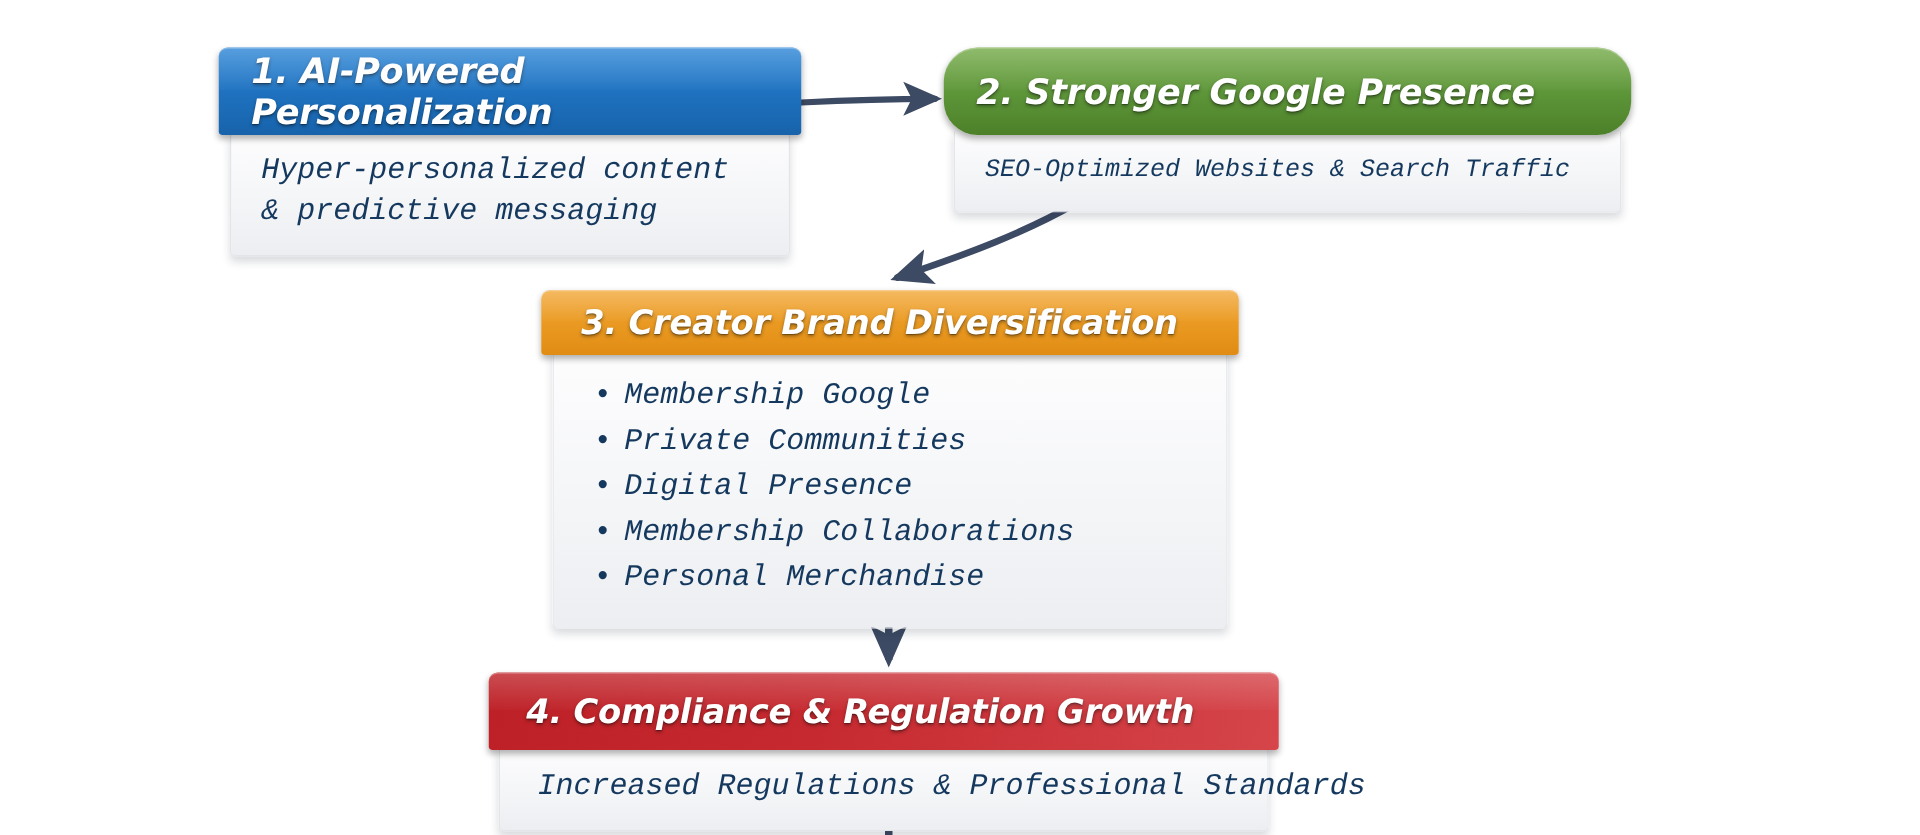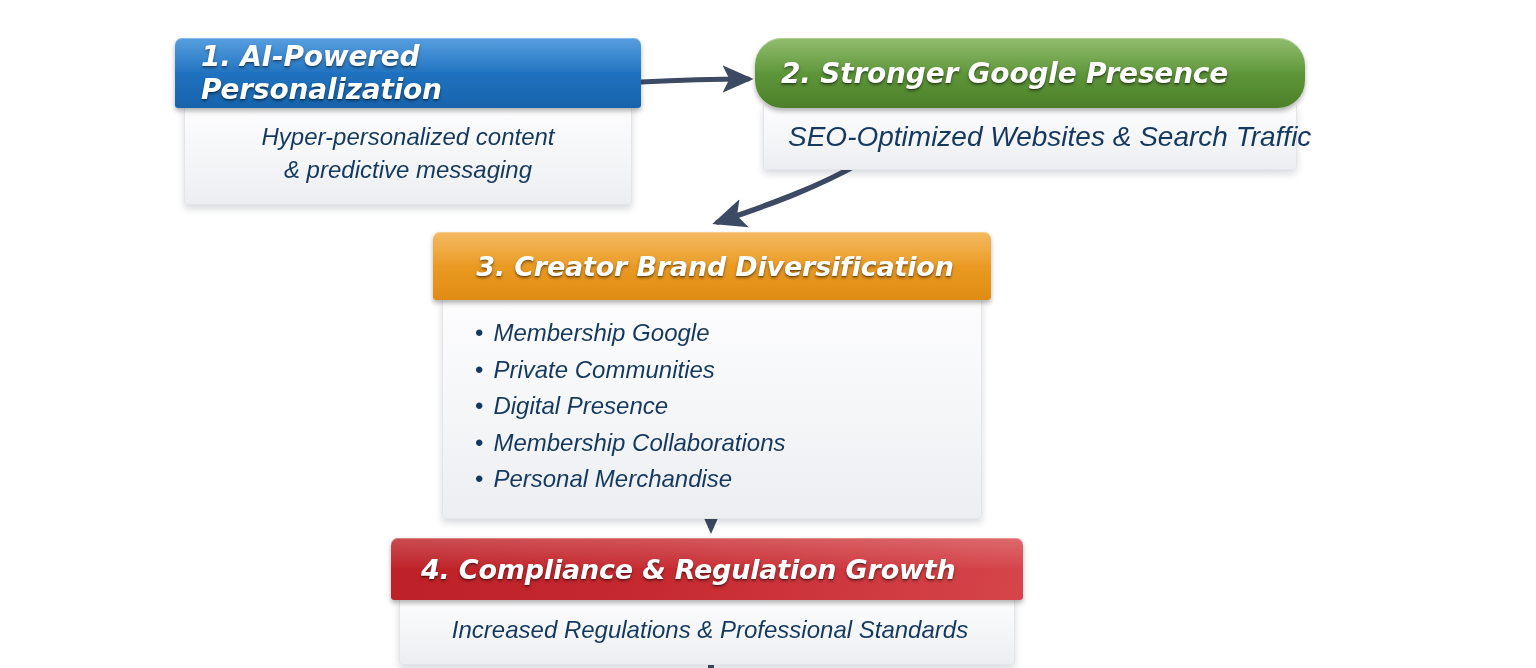--- a/index.html
+++ b/index.html
@@ -68,24 +68,23 @@
     position: relative;
     box-sizing: border-box;
     margin: -3px auto 0 auto;
     background: linear-gradient(180deg, #fdfdfe 0%, #f4f5f7 58%, #eceef1 100%);
     border: 1px solid #e3e5e9;
     border-top: none;
     border-radius: 0 0 4px 4px;
     box-shadow: 0 4px 7px rgba(20,30,50,0.16);
     padding: 16px 24px 18px 24px;
     color: #15395e;
-    font-family: Liberation Sans, sans-serif;
+    font-family: Liberation Mono, monospace;
     font-style: italic;
     z-index: 1;
-    text-align: center;
   }
 
   .body-line {
     color: #15395e;
     white-space: nowrap;
   }
 
   .bullet-list {
     list-style: none;
     margin: 0;
@@ -124,35 +123,34 @@
   #node-2 { left: 755px; top: 38px; width: 550px; }
   #node-2 .node-header {
     height: 70px;
     width: 550px;
     font-size: 28px;
     background: linear-gradient(180deg, #74ab48 0%, #5d9539 52%, #4d8029 100%);
     border-radius: 27px;
   }
   #node-2 .node-body {
     width: 534px;
-    font-size: 28px;
+    font-size: 20px;
     line-height: 33px;
     padding-top: 15px;
     padding-bottom: 16px;
   }
 
   
   #node-3 { left: 433px; top: 232px; width: 558px; }
   #node-3 .node-header {
-    height: 68px;
+    height: 52px;
     width: 558px;
     font-size: 27px;
     padding-left: 32px;
     background: linear-gradient(180deg, #f2a83a 0%, #ea9a22 50%, #e08c14 100%);
-    justify-content: center;
   }
   #node-3 .node-body {
     width: 540px;
     font-size: 24px;
     line-height: 36.5px;
     padding: 18px 24px 20px 32px;
   }
 
   
   #node-4 { left: 391px; top: 538px; width: 632px; }

